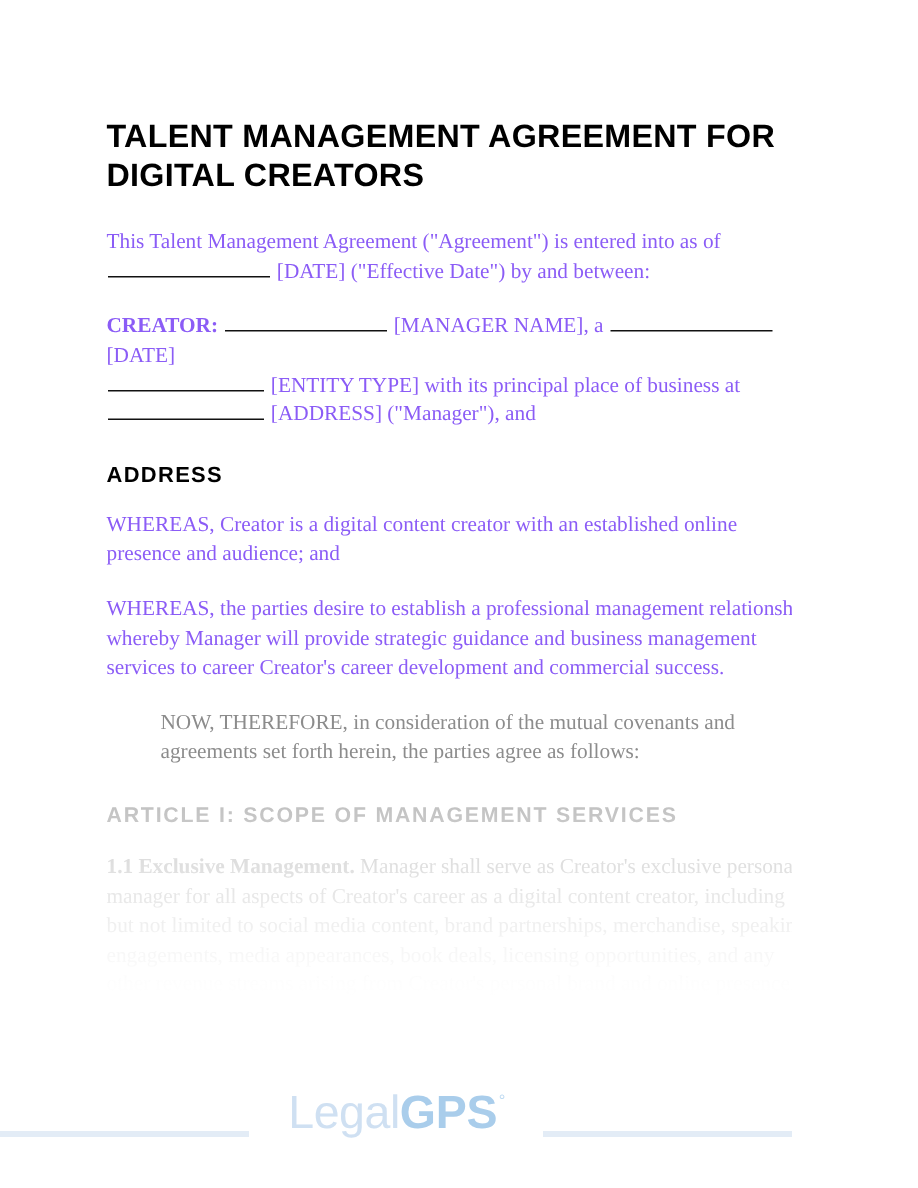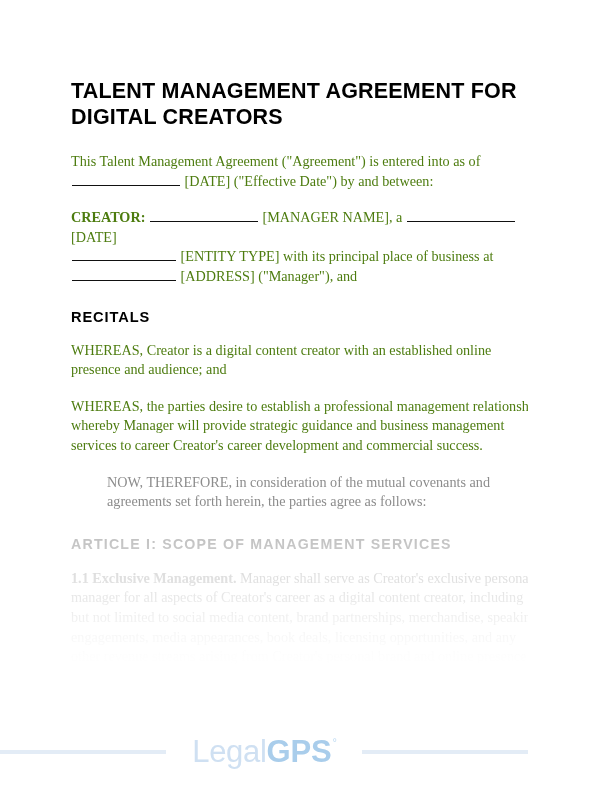--- a/index.html
+++ b/index.html
@@ -30,21 +30,21 @@
     line-height: 26px;
     letter-spacing: 0.2px;
     color: #000000;
     margin: 0 0 22px 0;
   }
 
   
   .para {
     font-size: 14.2px;
     line-height: 19.6px;
-    color: #4d7c0f;
+    color: #8b5cf6;
     margin: 0 0 17px 0;
     text-align: left;
   }
   .para b, .lead {
     font-weight: bold;
   }
 
   
   .blank {
     display: inline-block;
@@ -94,24 +94,24 @@
         rgba(255,255,255,0.84) 74%,
         rgba(255,255,255,0.97) 90%,
         rgba(255,255,255,1) 100%);
   }
 
   
   .footer {
     position: absolute;
     left: 0;
     right: 0;
-    top: 729px;
+    top: 712px;
     height: 46px;
     display: flex;
-    align-items: center;
+    align-items: flex-end;
     justify-content: center;
   }
   .rule {
     height: 4px;
     background: #e3ecf6;
     flex: 0 0 auto;
   }
   .rule-left  { width: 196px; margin-right: 26px; }
   .rule-right { width: 196px; margin-left: 26px; }
   .brand {
@@ -165,21 +165,21 @@
       <span>[DATE]</span>
       <br>
       <span class="blank short"></span>
       <span>[ENTITY TYPE] with its principal place of business at</span>
       <br>
       <span class="blank short"></span>
       <span>[ADDRESS] ("Manager"), and</span>
     </p>
 
 
-    <h2 class="section-heading">RECITALS</h2>
+    <h2 class="section-heading">ADDRESS</h2>
 
     <p class="para">WHEREAS, Creator is a digital content creator with an established online presence and audience; and</p>
     <p class="para">WHEREAS, the parties desire to establish a professional management relationship whereby Manager will provide strategic guidance and business management services to career Creator's career development and commercial success.</p>
 
     <p class="para f1">NOW, THEREFORE, in consideration of the mutual covenants and agreements set forth herein, the parties agree as follows:</p>
 
     <div class="fade-block">
       <h2 class="article-heading f2">ARTICLE I:  SCOPE OF MANAGEMENT SERVICES</h2>
       <p class="para">
         <b>1.1 Exclusive Management.</b>

